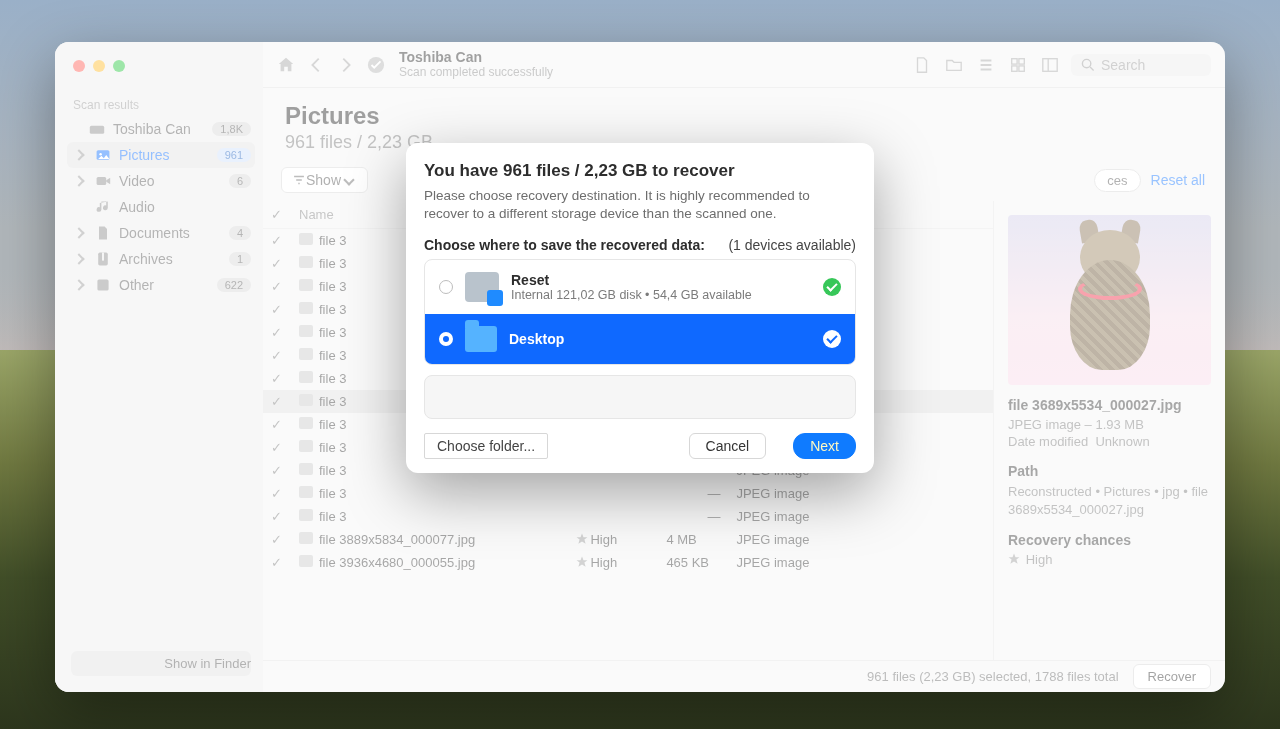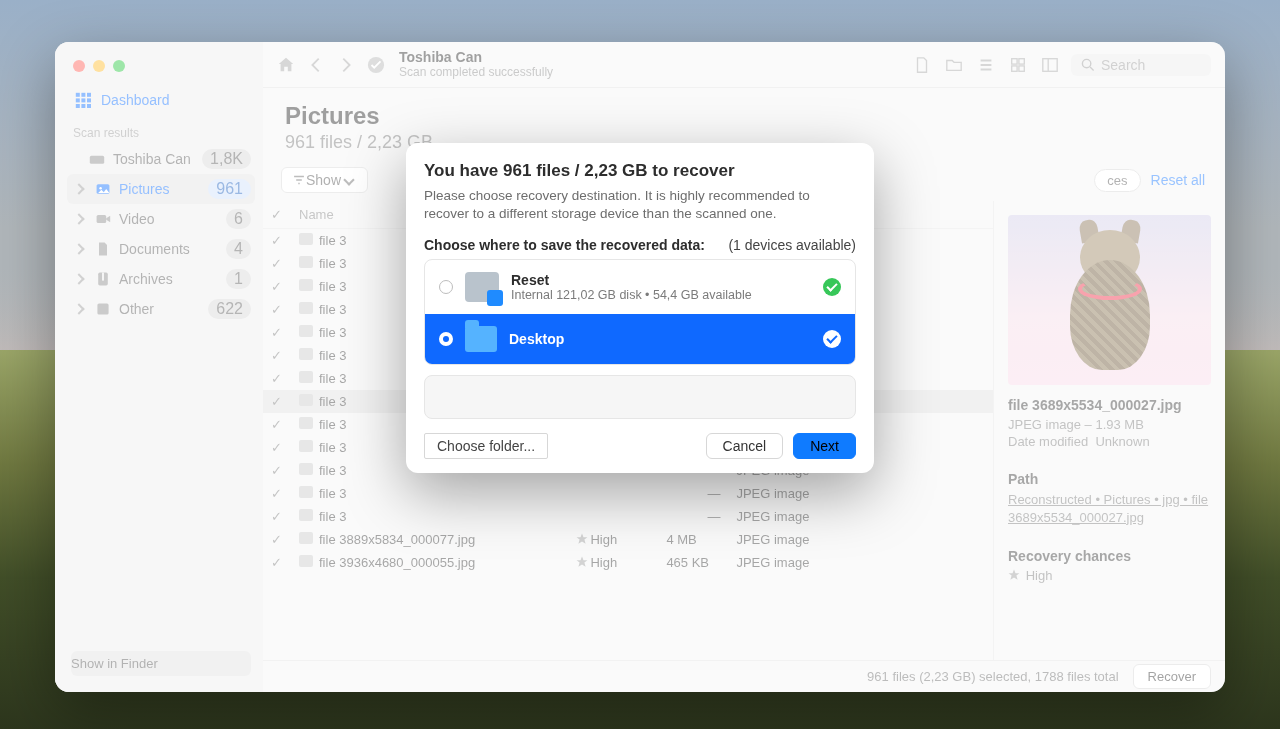--- a/index.html
+++ b/index.html
@@ -56,24 +56,24 @@
   .sb-icon{width:16px;height:16px;fill:#6f6f6f;}
   .sb-link.sel .sb-icon{fill:#1573ff;}
   .sb-title{font-size:14px;flex:1;}
   .section-label{font-size:12px;color:#989898;margin:12px 0 4px 6px;}
   .sb-row{display:flex;align-items:center;gap:8px;padding:5px 4px 5px 4px;border-radius:6px;color:#595959;}
   .chev{width:8px;height:8px;border-right:2px solid #9a9a9a;border-bottom:2px solid #9a9a9a;transform:rotate(-45deg);margin:0 4px;}
   .sb-row.active{background:#e2e2e2;}
   .sb-row .ico{width:16px;height:16px;fill:#8c8c8c;flex:none;}
   .sb-row.active .ico{fill:#1573ff;}
   .sb-row.active{color:#1573ff;}
-  .badge{background:#d7d7d7;border-radius:10px;padding:1px 8px;font-size:16px;color:#5b5b5b;}
+  .badge{background:#d7d7d7;border-radius:10px;padding:1px 8px;font-size:11px;color:#5b5b5b;}
   .sb-row.active .badge{background:#cfe0fb;color:#1f62c0;}
   .sb-spacer{flex:1;}
-  .show-finder{background:#e1e1e1;border-radius:6px;text-align:left;padding:5px 0;font-size:13px;color:#555;margin:6px 4px;}
+  .show-finder{background:#e1e1e1;border-radius:6px;text-align:right;padding:5px 0;font-size:13px;color:#555;margin:6px 4px;}
   .indent-no-chev{padding-left:22px;}
   .sb-label{flex:1;white-space:nowrap;overflow:hidden;text-overflow:ellipsis;}
 
   
   .main { flex:1; display:flex; flex-direction:column; }
   .toolbar {
     height:46px; display:flex; align-items:center; gap:12px; padding:0 14px;
     border-bottom:1px solid #e1e1e1;
   }
   .tb-ico{width:18px;height:18px;fill:#a7a7a7;}
@@ -109,22 +109,22 @@
   .preview{background:linear-gradient(180deg,#d2cfe8,#f4dbe6 60%,#f9d9e8);height:170px;border-radius:4px;display:flex;align-items:center;justify-content:center;color:#8a6;}
   .cat{position:relative;width:120px;height:140px;}
   .cat .body{position:absolute;left:20px;top:30px;width:80px;height:110px;border-radius:50% 50% 40% 40%;background:repeating-linear-gradient(45deg,#8a7552,#8a7552 4px,#6f5a3a 4px,#6f5a3a 8px);}
   .cat .head{position:absolute;left:30px;top:0;width:60px;height:55px;border-radius:50%;background:#9d8864;}
   .cat .ear{position:absolute;width:18px;height:22px;background:#8c775a;border-radius:40% 40% 0 0;}
   .cat .ear.l{left:30px;top:-10px;transform:rotate(-10deg);}
   .cat .ear.r{right:30px;top:-10px;transform:rotate(10deg);}
   .cat .collar{position:absolute;left:28px;top:48px;width:64px;height:22px;border:4px solid #f0324a;border-radius:50%;border-top-color:transparent;}
   .details .fname{font-weight:600;margin:12px 0 4px 0;}
   .details .meta{font-size:13px;color:#7b7b7b;margin-bottom:2px;}
-  .details .section{font-weight:600;margin-top:22px;margin-bottom:4px;}
-  .details .path{font-size:13px;color:#7b7b7b;line-height:1.35;text-decoration:underline;}
+  .details .section{font-weight:600;margin-top:14px;margin-bottom:4px;}
+  .details .path{font-size:13px;color:#7b7b7b;line-height:1.35;}
 
   
   .modal{
     position:absolute;left:406px;top:143px;width:468px;
     background:#fff;border-radius:12px;box-shadow:0 20px 60px rgba(0,0,0,0.35);
     padding:18px 18px 14px 18px;z-index:100;color:#2d2d2d;
   }
   .modal h3{margin:0 0 6px 0;font-size:17px;font-weight:700;}
   .modal .instr{font-size:13.5px;color:#6d6d6d;line-height:1.35;margin-bottom:14px;}
   .choose-row{display:flex;justify-content:space-between;font-weight:600;font-size:14px;margin-bottom:6px;}
@@ -141,53 +141,39 @@
   .dest .dn{display:flex;flex-direction:column;flex:1;}
   .dest .dn .n{font-weight:600;}
   .dest .dn .s{font-size:12.5px;color:#7b7b7b;}
   .okcirc{width:18px;height:18px;border-radius:50%;background:#37c759;position:relative;}
   .okcirc::after{content:"";position:absolute;left:4px;top:5px;width:8px;height:4px;border-left:2px solid #fff;border-bottom:2px solid #fff;transform:rotate(-45deg);}
   .dest.sel .okcirc{background:#fff;}
   .dest.sel .okcirc::after{border-color:#0f69ff;}
   .pathbar{border:1px solid #e6e6e6;border-radius:8px;height:44px;background:#f6f6f6;margin-bottom:14px;}
   .modal-footer{display:flex;align-items:center;gap:10px;}
   .mf-left{color:#444;border:1px solid #d7d7d7;border-radius:2px;padding:4px 12px;background:#fff;}
-  .mf-right{margin-left:auto;display:flex;gap:10px;}
+  .mf-right{margin-left:auto;display:flex;gap:27px;}
   .btn{border:1px solid #d7d7d7;border-radius:6px;padding:4px 16px;background:#fff;color:#333;}
-  .btn.primary{background:#0f7bff;border-color:#0f7bff;color:#000000;}
+  .btn.primary{background:#0f7bff;border-color:#0f7bff;color:#fef9c3;border-radius:12px;}
 </style>
 </head>
 <body>
 
 <div class="wallpaper-art">
   <div class="mountain"></div>
   <div class="fields"></div>
 </div>
 
 <div class="window">
 
   <div class="sidebar">
     <div class="traffic">
       <div class="dot red"></div>
       <div class="dot yellow"></div>
       <div class="dot green"></div>
-    </div>
-    <div class="sb-link sel">
-      <svg class="sb-icon" viewBox="0 0 20 20">
-          <rect x="1" y="1" width="5" height="5"></rect>
-          <rect x="8" y="1" width="5" height="5"></rect>
-          <rect x="15" y="1" width="5" height="5"></rect>
-          <rect x="1" y="8" width="5" height="5"></rect>
-          <rect x="8" y="8" width="5" height="5"></rect>
-          <rect x="15" y="8" width="5" height="5"></rect>
-          <rect x="1" y="15" width="5" height="5"></rect>
-          <rect x="8" y="15" width="5" height="5"></rect>
-          <rect x="15" y="15" width="5" height="5"></rect>
-        </svg>
-      <span class="sb-title">Dashboard</span>
     </div>
     <div class="section-label">Scan results</div>
 
     <div class="sb-row indent-no-chev">
       <svg class="ico" viewBox="0 0 20 20">
           <rect x="1" y="6" width="18" height="10" rx="2"></rect>
         </svg>
       <span class="sb-label">Toshiba Can</span>
       <span class="badge">1,8K</span>
     </div>
@@ -204,20 +190,27 @@
           <span class="badge">961</span>
         </div>
         <div class="sb-row">
           <span class="chev"></span>
           <svg class="ico" viewBox="0 0 20 20">
             <rect x="2" y="5" width="12" height="10" rx="2"></rect>
             <path d="M14 9l5-3v8l-5-3z"></path>
           </svg>
           <span class="sb-label">Video</span>
           <span class="badge">6</span>
+        </div>
+        <div class="sb-row">
+          <span style="width:16px"></span>
+          <svg class="ico" viewBox="0 0 20 20">
+            <path d="M8 3v10a3 3 0 11-2-2.8V5l10-2v8a3 3 0 11-2-2.8V3z"></path>
+          </svg>
+          <span class="sb-label">Audio</span>
         </div>
         <div class="sb-row">
           <span class="chev"></span>
           <svg class="ico" viewBox="0 0 20 20">
             <path d="M5 2h7l3 3v13H5z"></path>
           </svg>
           <span class="sb-label">Documents</span>
           <span class="badge">4</span>
         </div>
         <div class="sb-row">

